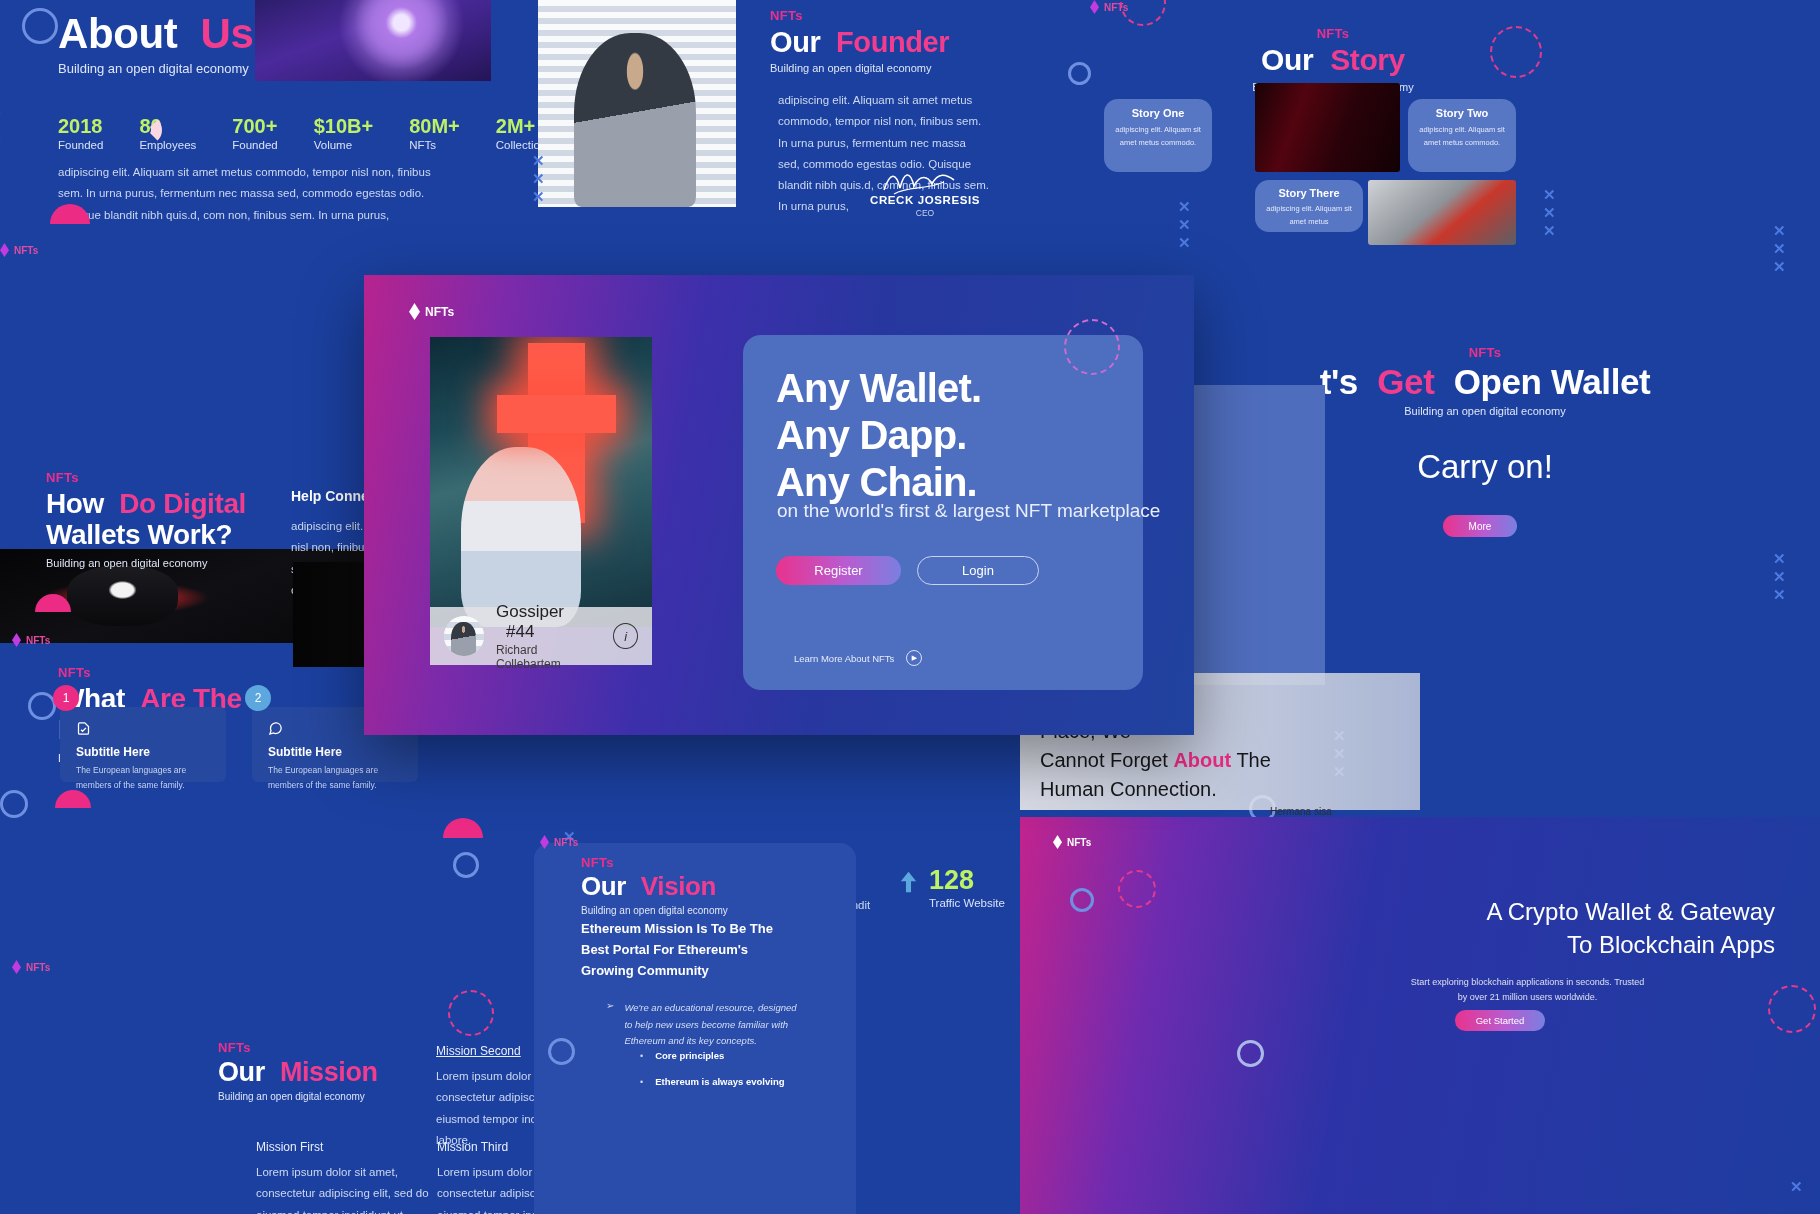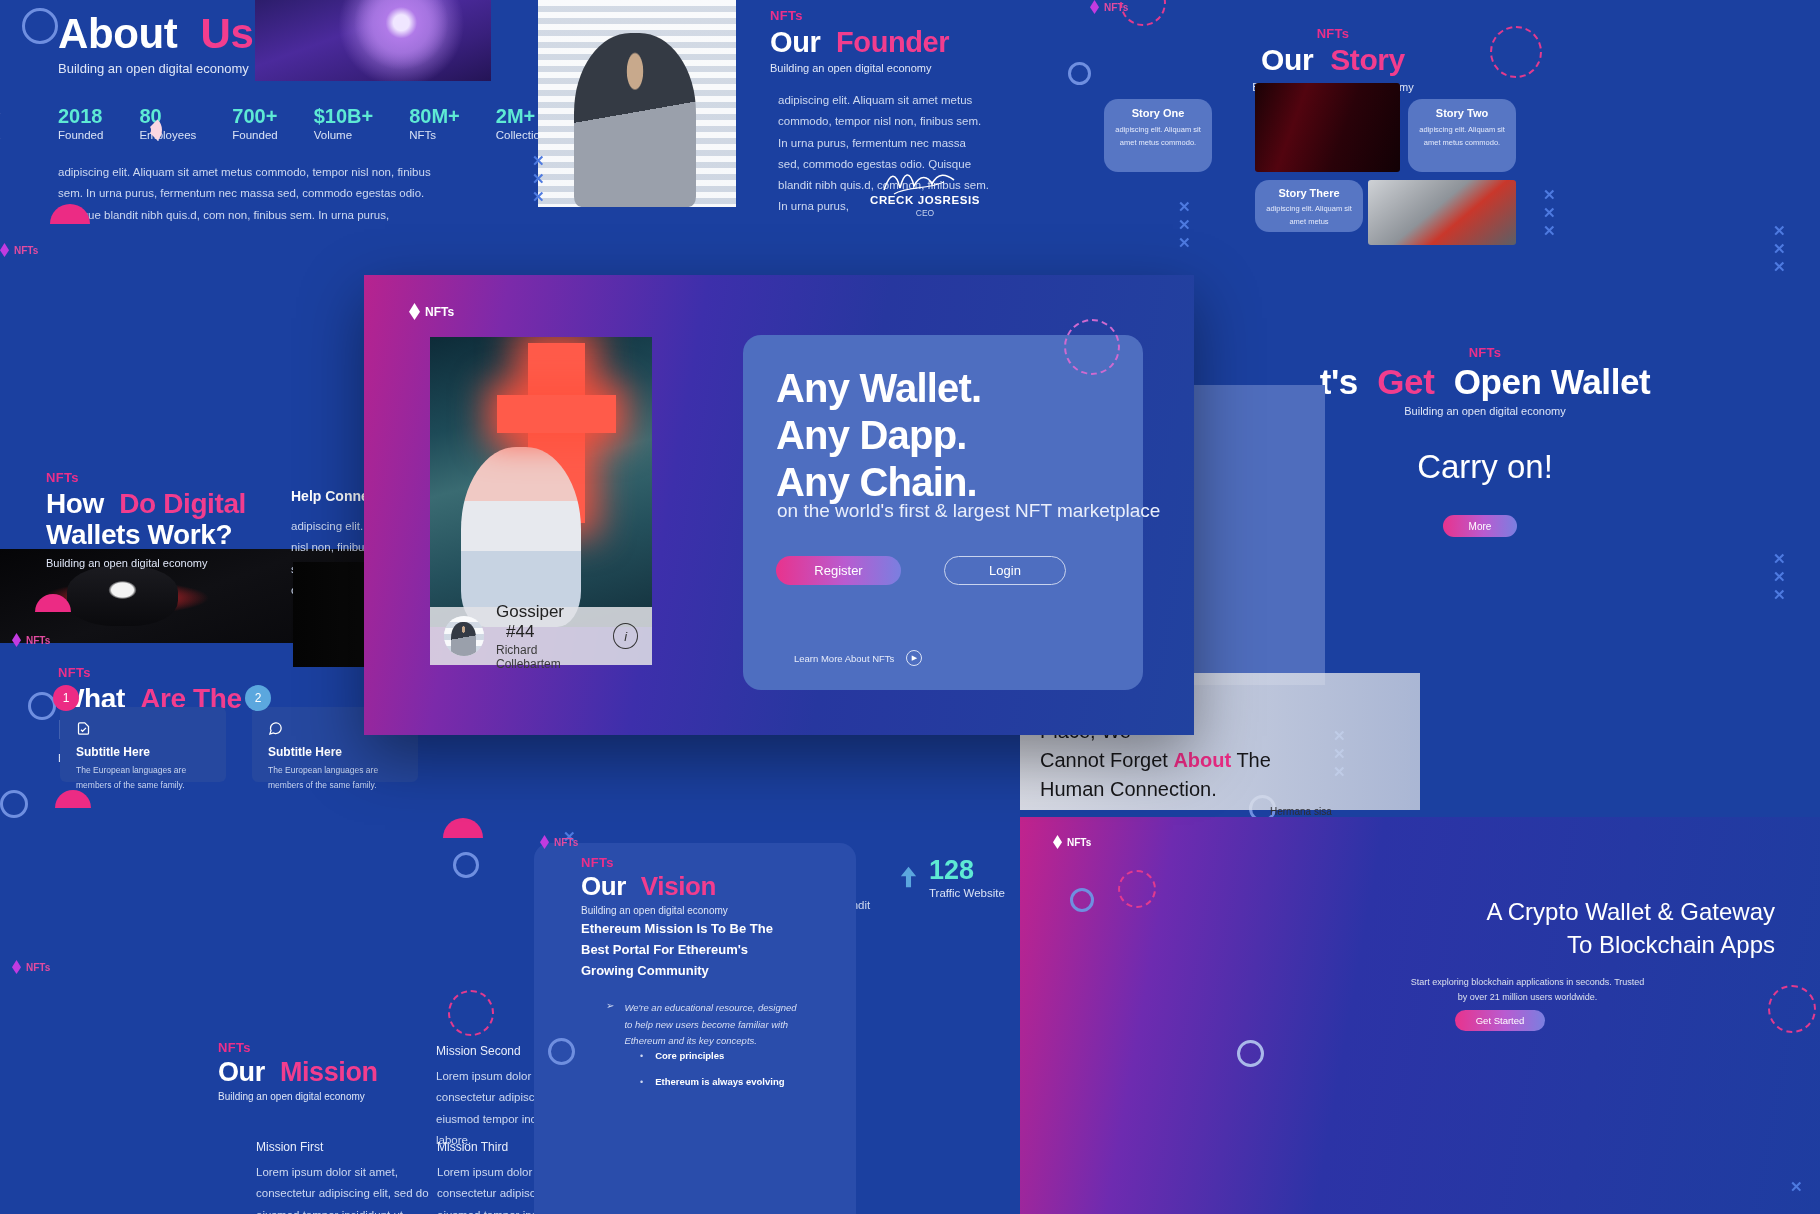--- a/index.html
+++ b/index.html
@@ -108,21 +108,21 @@
   .gossiper-bar{
     position:absolute; left:0; bottom:0; width:100%; height:58px;
     background:rgba(226,226,230,.86); display:flex; align-items:center; padding:0 14px; gap:12px;
   }
   .gos-avatar{ width:40px;height:40px;border-radius:50%;overflow:hidden;flex:none; }
   .gos-name{ color:#222; font-size:17px; }
   .gos-sub{ color:#3b3b3b; font-size:12px; margin-top:1px; }
   .gos-info{ margin-left:auto; width:26px;height:26px;border-radius:50%;border:1.3px solid #333;
     color:#333;font-size:13px;display:flex;align-items:center;justify-content:center; font-style:italic;}
 
-  .numnote{ color:#5eead4; font-weight:bold; font-size:27px; }
+  .numnote{ color:#bef264; font-weight:bold; font-size:27px;margin-top:10px; }
   .numlabel{ color:#d9e2f5; font-size:11.5px; margin-top:1px; }
 
   .badge-num{ width:26px;height:26px;border-radius:50%;display:flex;align-items:center;justify-content:center;
     color:#fff;font-size:12px; }
 </style>
 </head>
 <body>
 
 <div class="stage">
 
@@ -394,21 +394,21 @@
 
   <div class="abs" style="left:218px;top:1040px;">
     <div class="eyebrow">NFTs</div>
     <div class="h-big" style="font-size:27px;margin-top:2px;">
       <span>Our</span>
       <span class="pink" style="margin-left:8px;">Mission</span>
     </div>
     <div class="sub" style="font-size:10px;">Building an open digital economy</div>
   </div>
   <div class="abs" style="left:436px;top:1044px;width:180px;">
-    <div style="color:#e9eefb;font-size:12px;">Mission Second</div>
+    <div style="color:#e9eefb;font-size:12px;text-decoration:underline;">Mission Second</div>
     <div class="body-txt" style="margin-top:8px;">Lorem ipsum dolor sit amet, consectetur adipiscing elit, sed do eiusmod tempor incididunt ut labore.</div>
   </div>
   <div class="abs" style="left:256px;top:1140px;width:180px;">
     <div style="color:#e9eefb;font-size:12px;">Mission First</div>
     <div class="body-txt" style="margin-top:8px;">Lorem ipsum dolor sit amet, consectetur adipiscing elit, sed do eiusmod tempor incididunt ut labore.</div>
   </div>
   <div class="abs" style="left:437px;top:1140px;width:180px;">
     <div style="color:#e9eefb;font-size:12px;">Mission Third</div>
     <div class="body-txt" style="margin-top:8px;">Lorem ipsum dolor sit amet, consectetur adipiscing elit, sed do eiusmod tempor incididunt ut labore.</div>
   </div>
@@ -484,21 +484,21 @@
     <div class="abs" style="left:412px;top:90px;">
       <div class="hero-h">Any Wallet.</div>
       <div class="hero-h">Any Dapp.</div>
       <div class="hero-h">Any Chain.</div>
     </div>
     <div class="abs hero-sub" style="left:413px;top:225px;">on the world's first &amp; largest NFT marketplace</div>
 
     <div class="abs btn-grad" style="left:412px;top:281px;width:125px;height:29px;font-size:13px;">
       <span>Register</span>
     </div>
-    <div class="abs btn-outline" style="left:580px;top:281px;width:122px;height:29px;font-size:13px;">
+    <div class="abs btn-outline" style="left:553px;top:281px;width:122px;height:29px;font-size:13px;">
       <span>Login</span>
     </div>
 
     <div class="abs" style="left:430px;top:375px;display:flex;align-items:center;gap:12px;">
       <span style="color:#e7ecfa;font-size:9.5px;">Learn More About NFTs</span>
       <span style="width:16px;height:16px;border-radius:50%;border:1.3px solid #dbe3f6;display:flex;align-items:center;justify-content:center;color:#fff;font-size:7px;">▶</span>
     </div>
   </div>
 
 </div>

